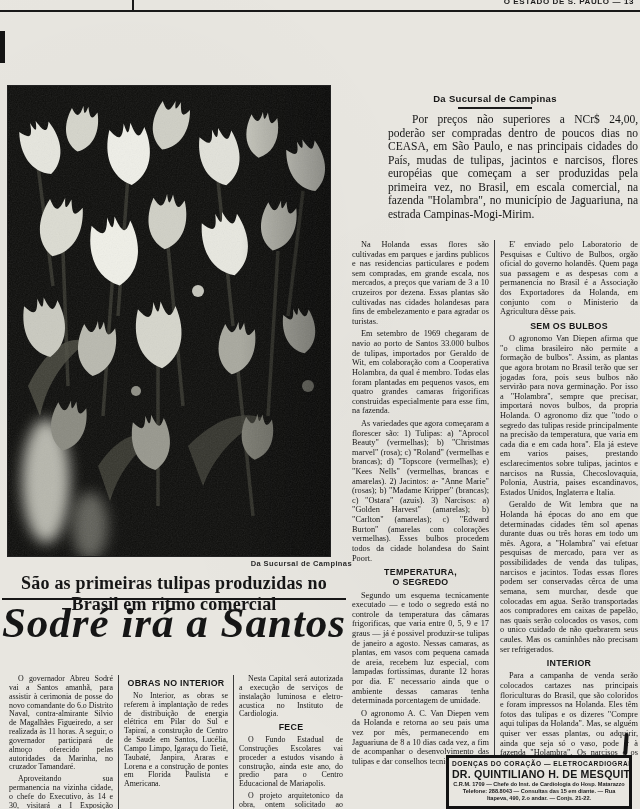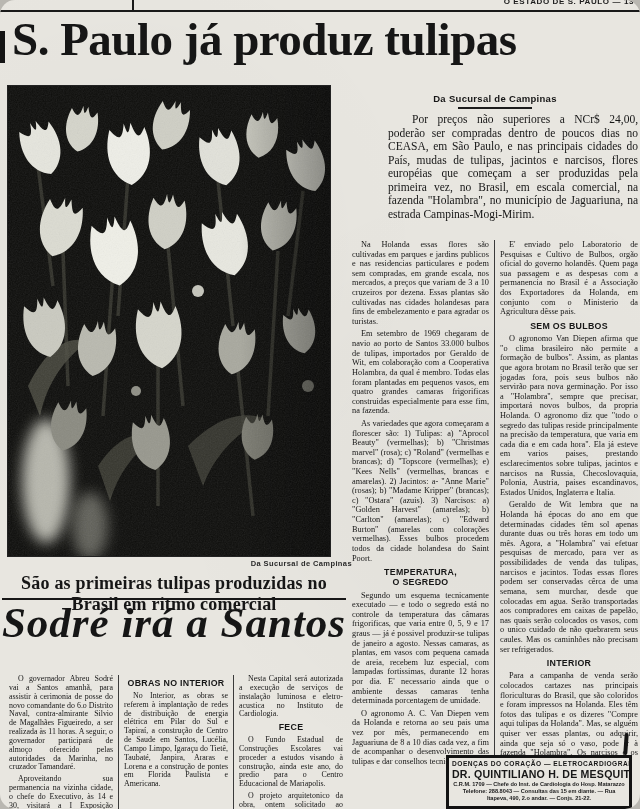--- a/index.html
+++ b/index.html
@@ -10,21 +10,20 @@
   html,body{margin:0;padding:0;background:#b9b7b1;}
   .paper{
     position:relative;width:640px;height:809px;margin:0 auto;
     background:
       radial-gradient(circle at 20% 30%, rgba(0,0,0,0.025), transparent 40%),
       radial-gradient(circle at 75% 60%, rgba(0,0,0,0.03), transparent 45%),
       var(--paper);
     overflow:hidden;
     font-family:"Liberation Serif", serif;
     color:var(--ink);
-    border-radius:15px;
   }
   
   .masthead{
     position:absolute;top:-3px;right:6px;
     font-family:"Liberation Sans",sans-serif;font-weight:bold;font-size:8px;
     letter-spacing:.6px;color:#1c1c1c;
   }
   .top-rule{position:absolute;top:10px;left:0;width:640px;height:2px;background:#191919;}
   .masthead-tick{position:absolute;top:0;left:132px;width:2px;height:10px;background:#191919;}
   .left-nub{position:absolute;top:31px;left:0;width:5px;height:32px;background:#141414;}
@@ -123,21 +122,20 @@
 </head>
 <body>
 
 <div class="paper">
 
   <div class="masthead">O ESTADO DE S. PAULO — 13</div>
   <div class="top-rule"></div>
   <div class="masthead-tick"></div>
   <div class="left-nub"></div>
 
-  <h1 class="headline" style="margin:0;">S. Paulo já produz tulipas</h1>
 
   <div class="photo">
     <svg viewBox="0 0 322 470" preserveAspectRatio="none">
       <defs>
         <path id="tp" d="M0,32 C-15,25 -19,8 -13,-10 C-7,-2 -4,-1 -2,-14 C0,-5 1,-5 3,-14 C7,-1 9,-2 13,-10 C19,8 15,25 0,32 Z"></path>
         <filter id="blur1" x="-60%" y="-60%" width="220%" height="220%">
             <feGaussianBlur stdDeviation="7"></feGaussianBlur>
           </filter>
         <filter id="nz">
             <feTurbulence type="fractalNoise" baseFrequency="0.85" numOctaves="2"></feTurbulence>

